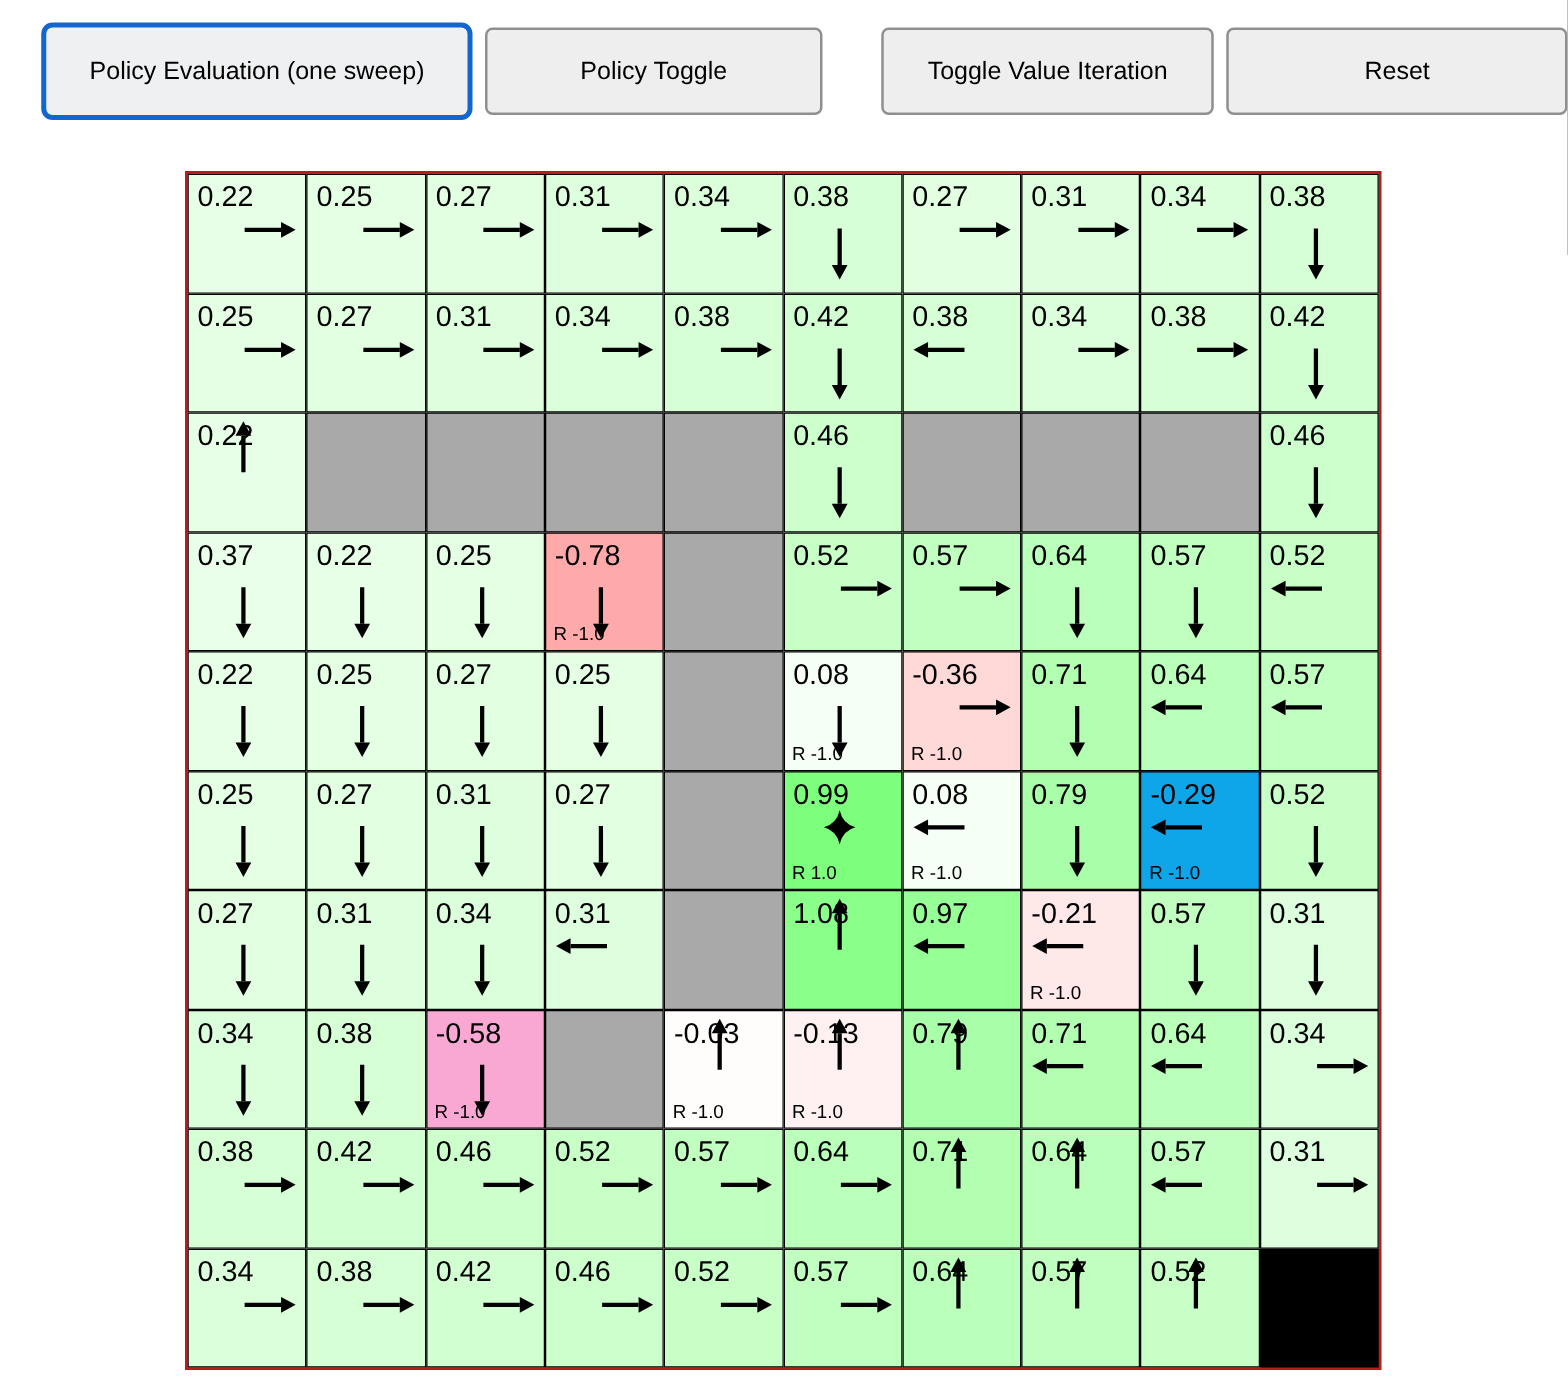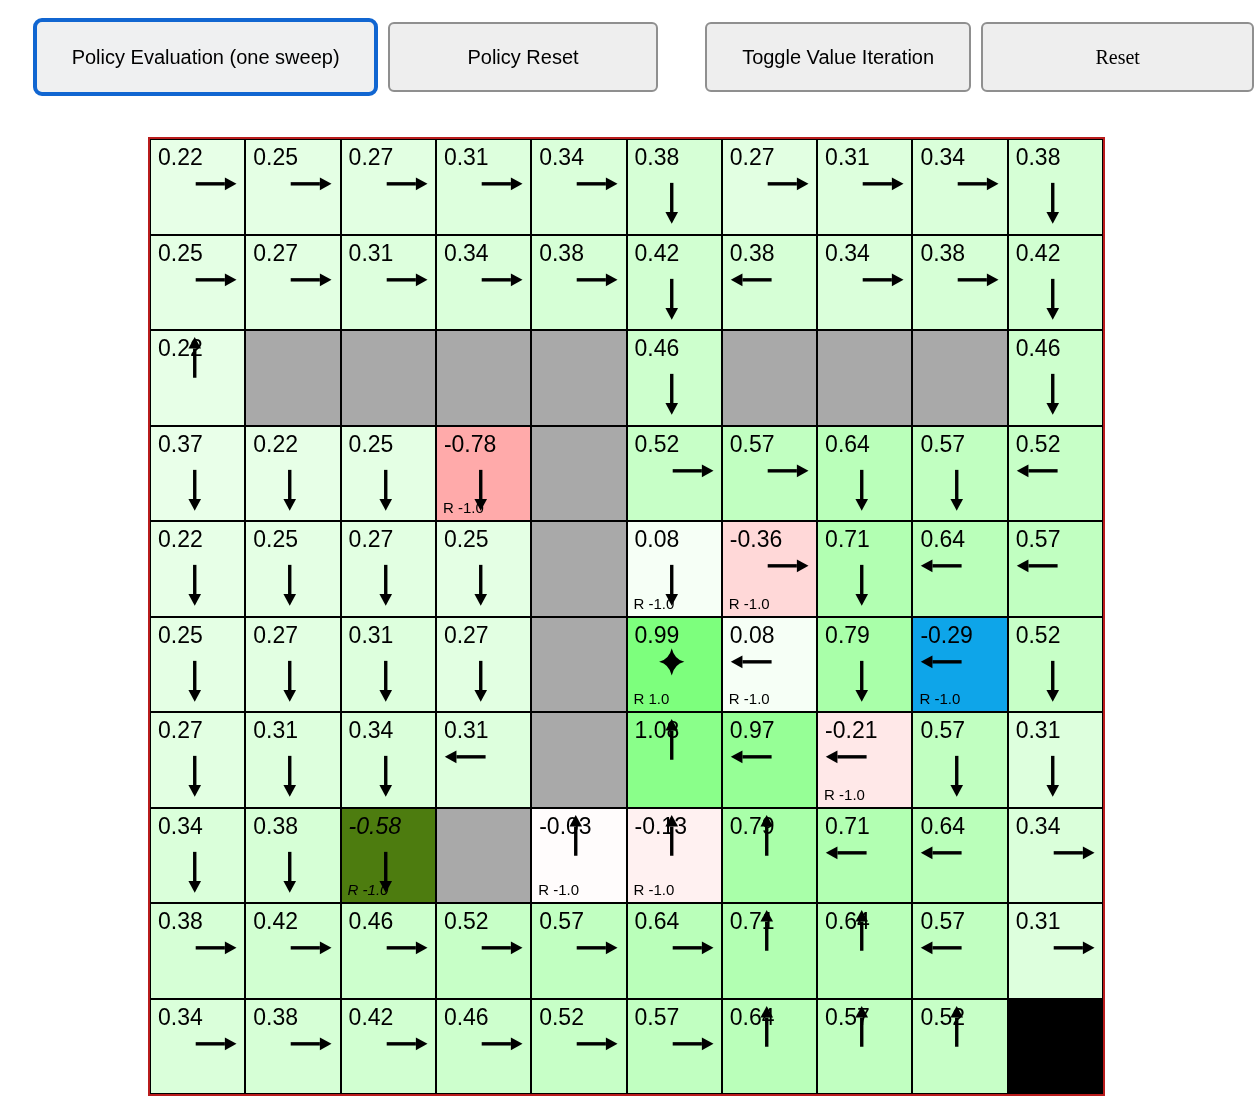--- a/index.html
+++ b/index.html
@@ -30,21 +30,21 @@
   }
   .btn.active {
     height: 78px;
     border: 4px solid var(--accent-blue, #1166d1);
     border-radius: 9px;
     background: #eff0f1;
   }
   .btn.w1 { width: 347px; }
   .btn.w2 { width: 271px; }
   .btn.w3 { width: 268px; margin-left: 37px; }
-  .btn.w4 { width: 274px; font-family: Liberation Serif, serif; }
+  .btn.w4 { width: 274px; }
   
   .grid {
     position: absolute;
     left: 148px; top: 137px;
     width: 957px; height: 959px;
     display: grid;
     grid-template-columns: repeat(10, 1fr);
     grid-template-rows: repeat(10, 1fr);
     border: 2px solid #b91c1c;
     background: #000;
@@ -73,21 +73,21 @@
     position: absolute;
     inset: 0;
     width: 100%; height: 100%;
   }
 </style>
 </head>
 <body>
 
 <div class="toolbar">
   <button class="btn active w1">Policy Evaluation (one sweep)</button>
-  <button class="btn w2">Policy Reset</button>
+  <button class="btn w2">Policy Toggle</button>
   <button class="btn w3">Toggle Value Iteration</button>
   <button class="btn w4">Reset</button>
 </div>
 
 <div class="grid">
     <div class="cell" style="background: rgb(231, 255, 231);">
       <div class="val">0.22</div>
       <svg viewBox="0 0 96 96" class="arrow">
         <line x1="46" y1="45" x2="76" y2="45" stroke="#000" stroke-width="3.5"></line>
         <polygon points="76,38.5 76,51.5 88,45" fill="#000"></polygon>
@@ -523,21 +523,21 @@
         <polygon points="38.5,74 51.5,74 45,86" fill="#000"></polygon>
       </svg>
     </div>
     <div class="cell" style="background: rgb(214, 255, 214);">
       <div class="val">0.38</div>
       <svg viewBox="0 0 96 96" class="arrow">
         <line x1="45" y1="44" x2="45" y2="74" stroke="#000" stroke-width="3.5"></line>
         <polygon points="38.5,74 51.5,74 45,86" fill="#000"></polygon>
       </svg>
     </div>
-    <div class="cell" style="background: #4d7c0f; font-style: italic;">
+    <div class="cell" style="background: #f9a8d4;">
       <div class="val">-0.58</div>
       <svg viewBox="0 0 96 96" class="arrow">
         <line x1="45" y1="44" x2="45" y2="74" stroke="#000" stroke-width="3.5"></line>
         <polygon points="38.5,74 51.5,74 45,86" fill="#000"></polygon>
       </svg>
       <div class="reward">R -1.0</div>
     </div>
     <div class="cell wall"></div>
     <div class="cell" style="background: rgb(255, 252, 252);">
       <div class="val">-0.03</div>

